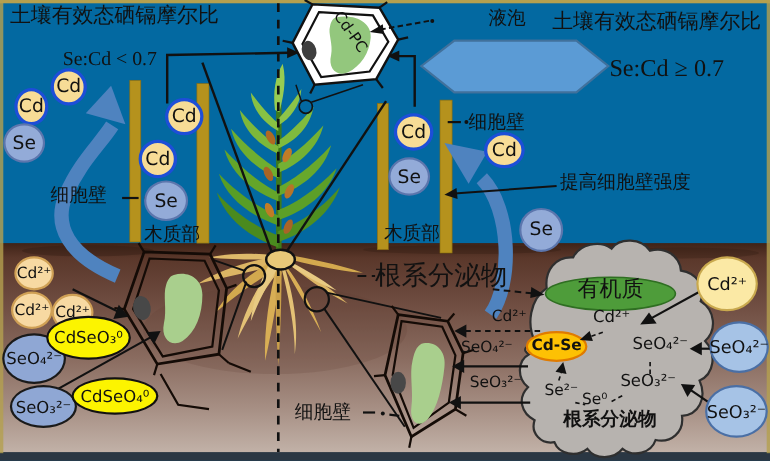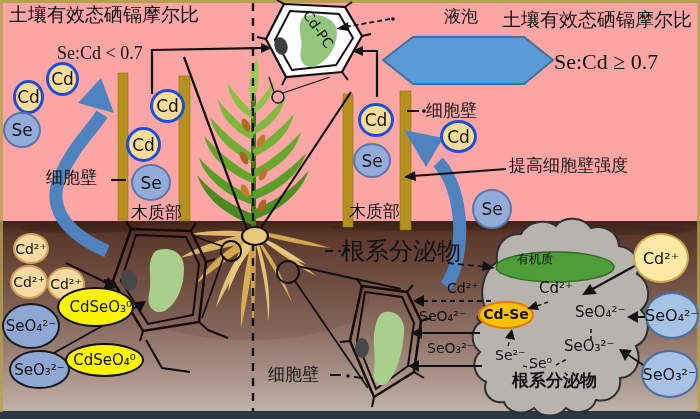--- a/index.html
+++ b/index.html
@@ -1,18 +1,18 @@
 <!DOCTYPE html>
 <html><head>
 <meta charset="utf-8">
 <style>
   html,body{margin:0;padding:0;background:#888;}
   #stage{
     position:relative;width:700px;height:419px;overflow:hidden;
-    background:#fca5a5;font-family:"Liberation Serif","DejaVu Serif",serif;
+    background:#0369a1;font-family:"Liberation Serif","DejaVu Serif",serif;
   }
   #diagram-svg{position:absolute;left:0;top:0;z-index:1;}
   .lbl{position:absolute;z-index:4;color:#111;white-space:nowrap;line-height:1.05;}
   .chip{
     position:absolute;z-index:3;border-radius:50%;
     display:flex;align-items:center;justify-content:center;
     color:#111;font-family:"DejaVu Sans","Liberation Sans",sans-serif;
     box-sizing:border-box;
   }
   .chip-cd{background:#f7dc96;border:3px solid #1d4ed8;font-size:17px;}
@@ -258,21 +258,21 @@
 
   <div class="lbl cjk" style="left:398px;top:8px;margin-left:46px;">液泡</div>
   <div class="lbl ion-txt" style="left:293px;top:22px;width:50px;text-align:center;font-size:14px;transform:rotate(55deg);z-index:4;">Cd-PC</div>
   <div class="lbl cjk" style="left:46px;top:169px;">细胞壁</div>
   <div class="lbl cjk" style="left:426px;top:102px;">细胞壁</div>
   <div class="lbl cjk" style="left:268px;top:366px;">细胞壁</div>
   <div class="lbl cjk" style="left:131px;top:204px;">木质部</div>
   <div class="lbl cjk" style="left:349px;top:203px;">木质部</div>
   <div class="lbl cjk" style="left:509px;top:157px;">提高细胞壁强度</div>
   <div class="lbl" style="left:341px;top:239px;font-size:24px;">根系分泌物</div>
-  <div class="lbl" style="left:497px;top:253px;width:116px;font-size:12px;padding-left:20px;">有机质</div>
+  <div class="lbl" style="left:497px;top:253px;width:116px;text-align:center;font-size:20px;">有机质</div>
   <div class="lbl" style="left:512px;top:372px;font-size:17px;font-weight:bold;">根系分泌物</div>
 
   <div class="lbl ion-txt" style="left:539px;top:281px;font-size:15px;">Cd²⁺</div>
   <div class="lbl ion-txt" style="left:575px;top:305px;font-size:15px;">SeO₄²⁻</div>
   <div class="lbl ion-txt" style="left:564px;top:339px;font-size:15px;">SeO₃²⁻</div>
   <div class="lbl ion-txt" style="left:495px;top:348px;font-size:14px;">Se²⁻</div>
   <div class="lbl ion-txt" style="left:529px;top:356px;font-size:14px;">Se⁰</div>
   <div class="lbl ion-txt" style="left:479px;top:307px;width:54px;text-align:center;font-size:14px;font-weight:bold;">Cd-Se</div>
 
   <div class="lbl ion-txt" style="left:447px;top:281px;font-size:14px;">Cd²⁺</div>
@@ -317,21 +317,21 @@
     </div>
   <div class="chip chip-cd2" style="left:10px;top:265px;width:38px;height:34px;">
       <span>Cd²⁺</span>
     </div>
   <div class="chip chip-cd2" style="left:47px;top:267px;width:38px;height:34px;">
       <span>Cd²⁺</span>
     </div>
   <div class="chip chip-blue" style="left:2px;top:303px;width:58px;height:46px;">
       <span>SeO₄²⁻</span>
     </div>
-  <div class="chip chip-yellow" style="left:57px;top:287px;width:77px;height:40px;justify-content:flex-end;">
+  <div class="chip chip-yellow" style="left:42px;top:287px;width:77px;height:40px;">
       <span>CdSeO₃⁰</span>
     </div>
   <div class="chip chip-blue" style="left:9px;top:350px;width:61px;height:39px;">
       <span>SeO₃²⁻</span>
     </div>
   <div class="chip chip-yellow" style="left:65px;top:343px;width:79px;height:34px;">
       <span>CdSeO₄⁰</span>
     </div>
 
   <div class="chip chip-cd2r" style="left:633px;top:233px;width:56px;height:50px;">

